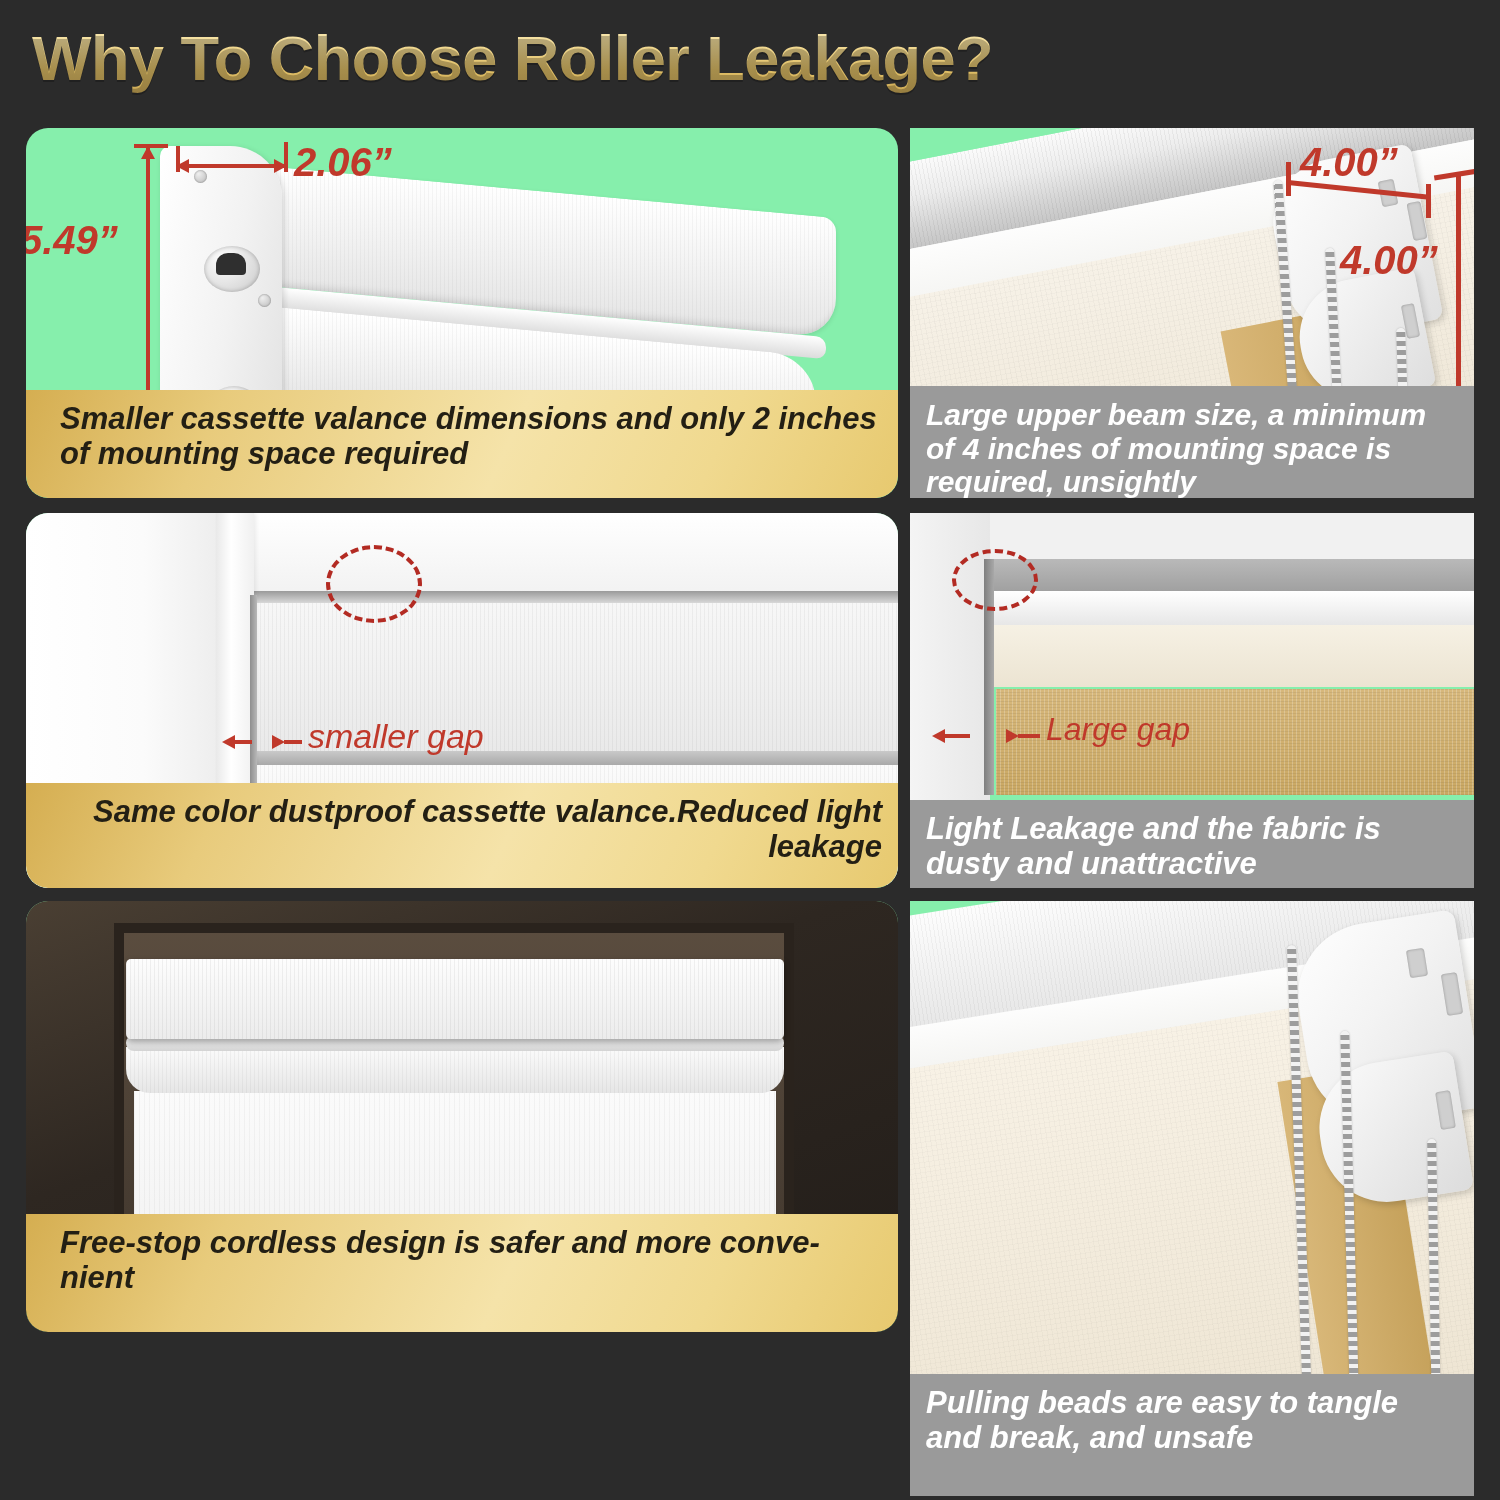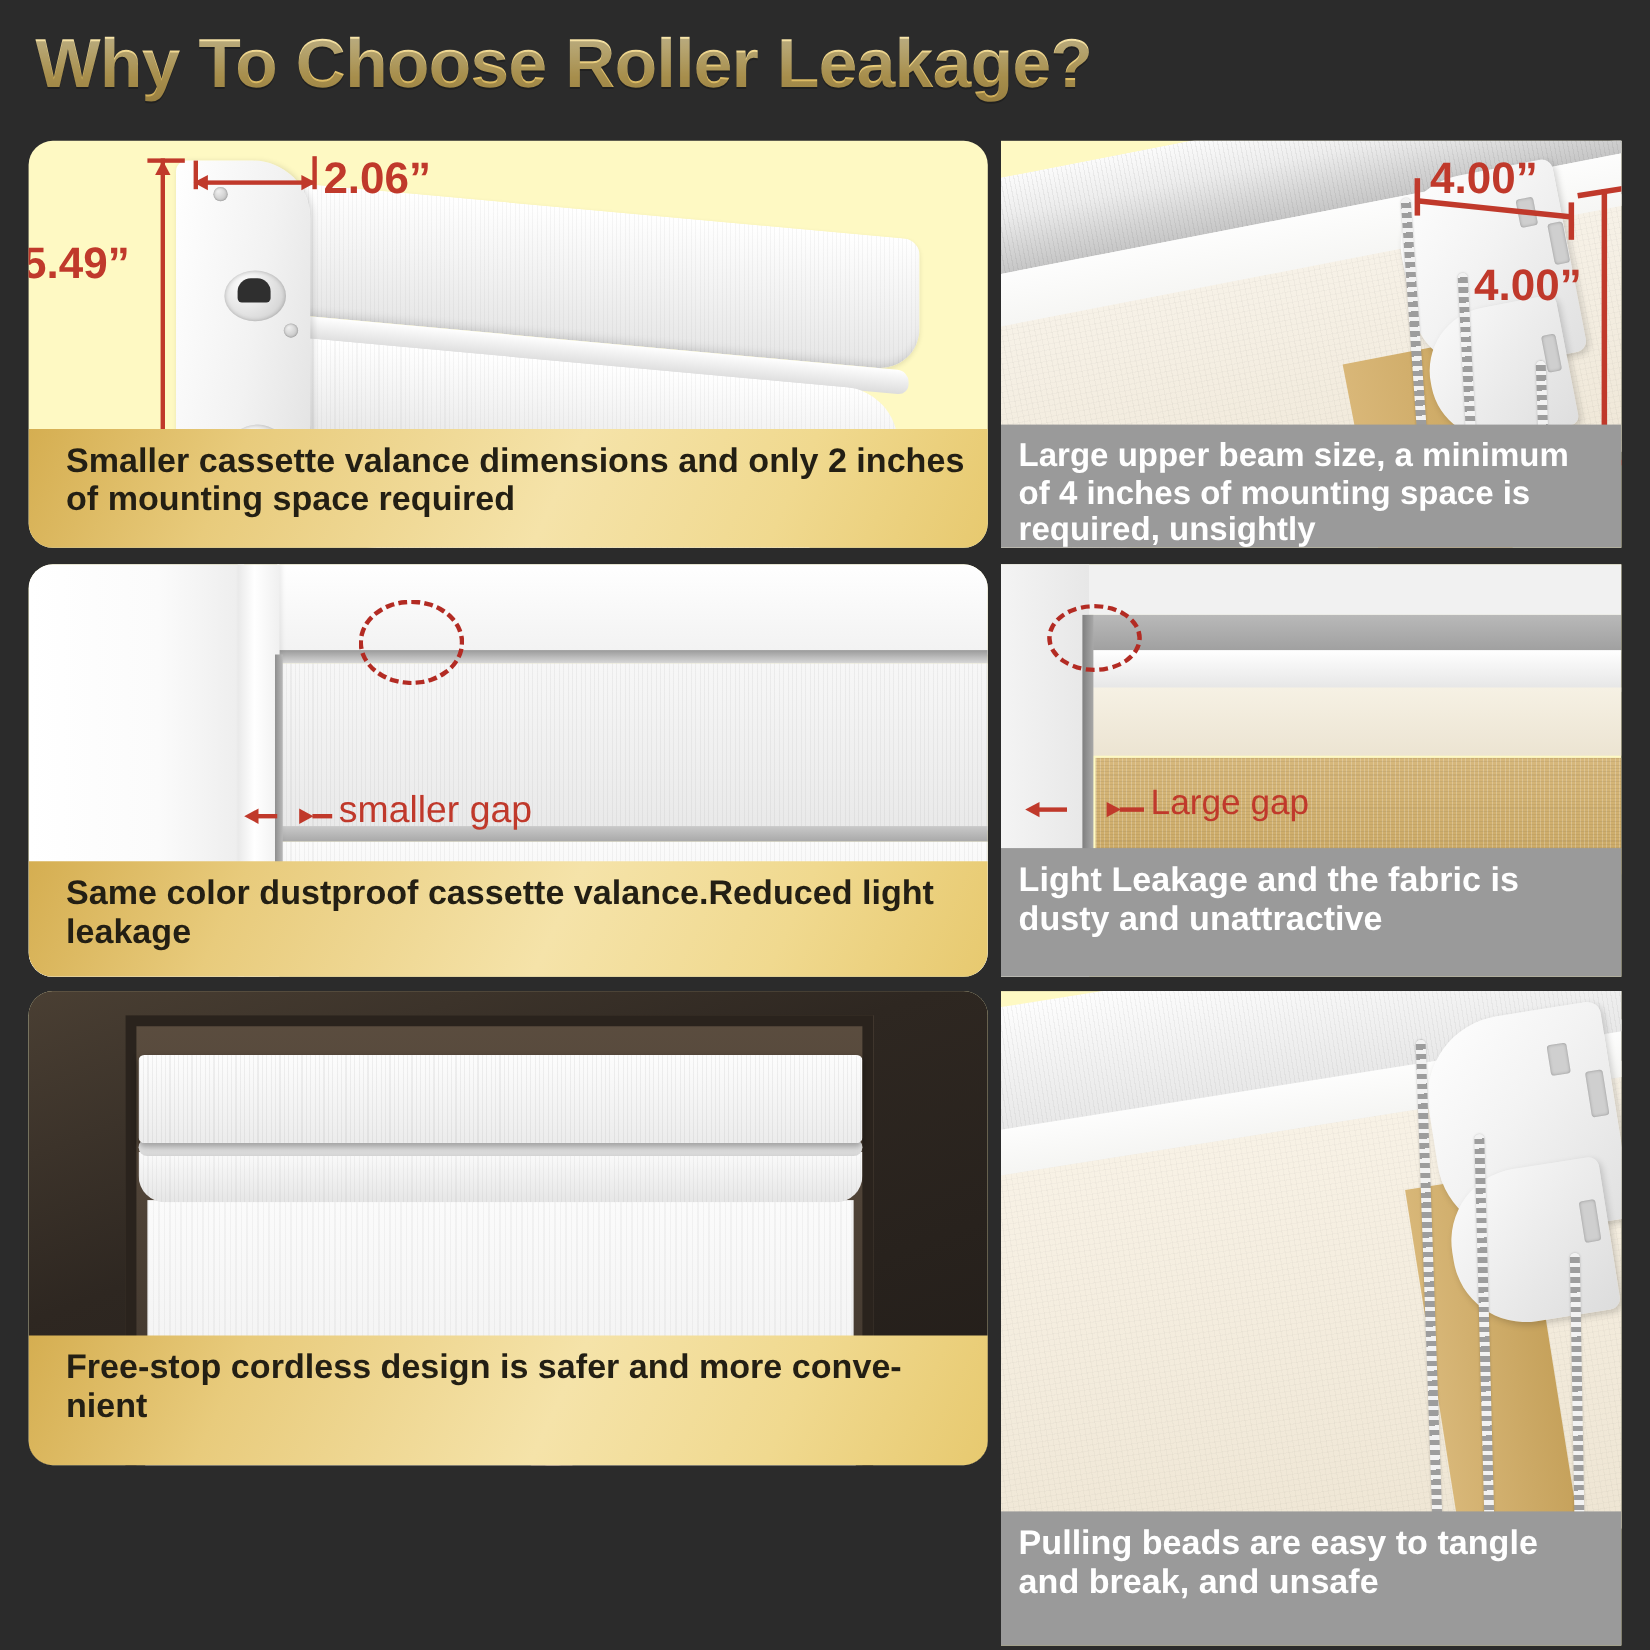--- a/index.html
+++ b/index.html
@@ -18,21 +18,21 @@
     background:linear-gradient(180deg,#fbeec0 0%,#f3dc97 30%,#dfbe66 66%,#cba956 100%);
     -webkit-background-clip:text; background-clip:text;
     -webkit-text-fill-color:transparent; color:#e4c477;
     text-shadow:0 2px 0 rgba(0,0,0,.25);
     white-space:nowrap;
   }
 
   
   .grid{ position:absolute; left:0; top:118px; width:1500px; height:1382px; }
 
-  .panel{ position:absolute; overflow:hidden; background:#fef9c3; }
+  .panel{ position:absolute; overflow:hidden; background:#86efac;font-style:italic; }
   .panel.left{ border-radius:22px; }
   .panel.right{ border-radius:0; }
 
   .photo{ position:absolute; left:0; top:0; right:0; bottom:0; overflow:hidden; }
 
   .cap{
     position:absolute; left:0; right:0; bottom:0;
     padding:12px 16px 14px 16px;
     font-size:31px; font-weight:bold; line-height:1.12;
   }
@@ -46,22 +46,22 @@
   
   #p1{ left:26px;  top:10px;  width:872px; height:370px; }
   #p2{ left:910px; top:10px;  width:564px; height:370px; }
   #p3{ left:26px;  top:395px; width:872px; height:375px; }
   #p4{ left:910px; top:395px; width:564px; height:375px; }
   #p5{ left:26px;  top:783px; width:872px; height:431px; }
   #p6{ left:910px; top:783px; width:564px; height:595px; }
 
   #p1 .cap{ height:108px; }
   #p2 .cap{ height:112px; font-size:30px; }
-  #p3 .cap{ height:105px; }
-  #p4 .cap{ height:117px; }
+  #p3 .cap{ height:105px;text-align:right; }
+  #p4 .cap{ height:88px; }
   #p5 .cap{ height:118px; }
   #p6 .cap{ height:122px; }
 
   
   .slab{ position:absolute; background:
       repeating-linear-gradient(90deg, rgba(0,0,0,.035) 0 1px, rgba(255,255,255,0) 1px 4px),
       linear-gradient(180deg,#ffffff 0%,#f4f4f4 45%,#e6e6e6 100%); }
 
   #p1 .val-top{
     left:150px; top:30px; width:660px; height:120px;

